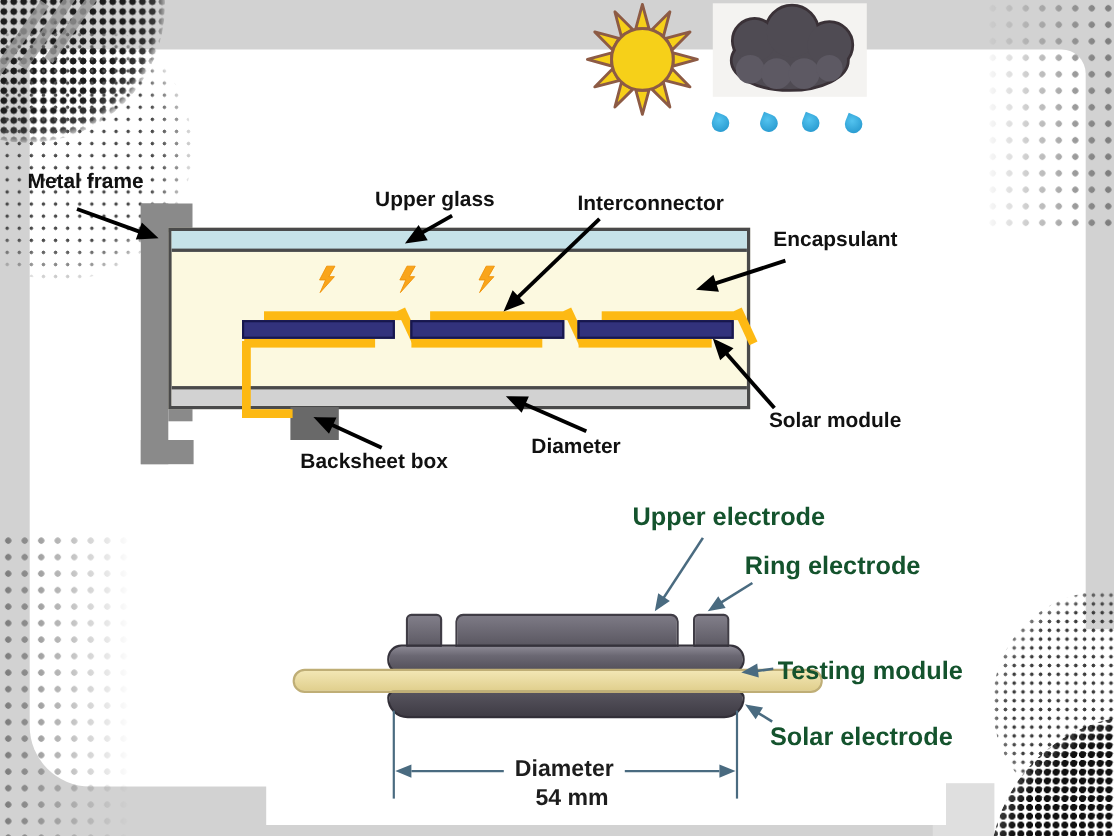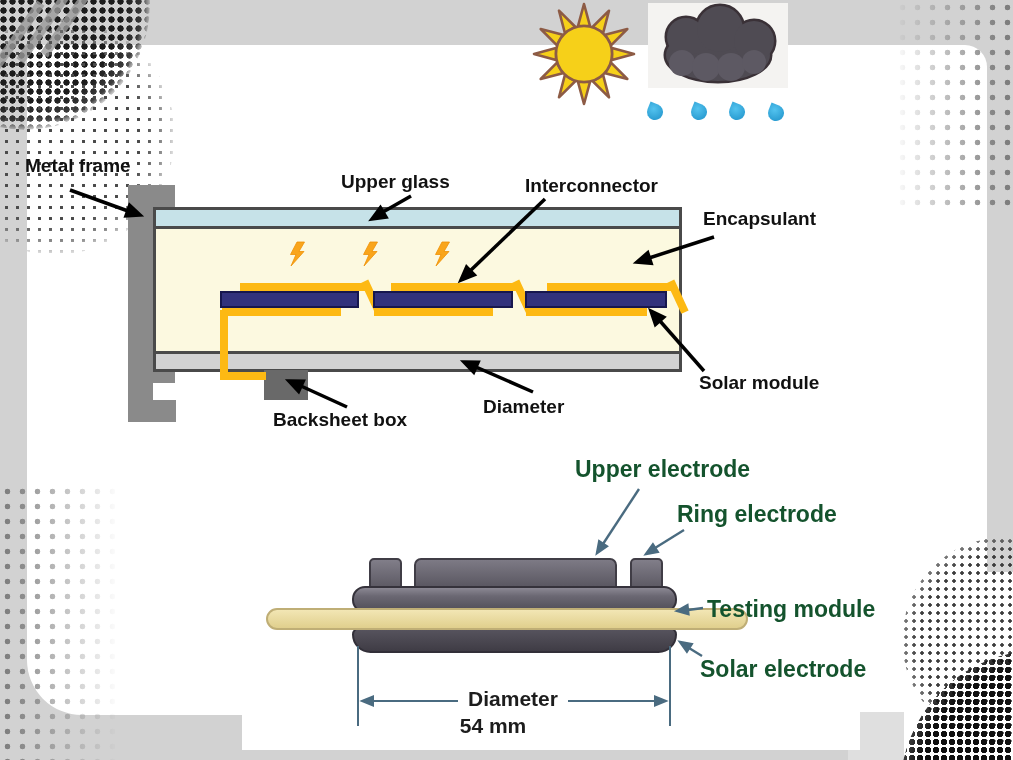--- a/index.html
+++ b/index.html
@@ -226,15 +226,15 @@
   <div class="abs lbl" style="left:703px;top:208px;">Encapsulant</div>
   <div class="abs lbl" style="left:699px;top:372px;">Solar module</div>
   <div class="abs lbl" style="left:483px;top:396px;">Diameter</div>
   <div class="abs lbl" style="left:273px;top:409px;">Backsheet box</div>
 
   <div class="abs lbl2" style="left:575px;top:456px;">Upper electrode</div>
   <div class="abs lbl2" style="left:677px;top:501px;">Ring electrode</div>
   <div class="abs lbl2" style="left:707px;top:596px;">Testing module</div>
   <div class="abs lbl2" style="left:700px;top:656px;">Solar electrode</div>
   <div class="abs dim-text" style="left:380px;top:687px;">Diameter</div>
-  <div class="abs dim-text" style="left:360px;top:714px;">54 mm</div>
+  <div class="abs dim-text" style="left:387px;top:714px;">54 mm</div>
 
 </div>
 
 </body></html>

